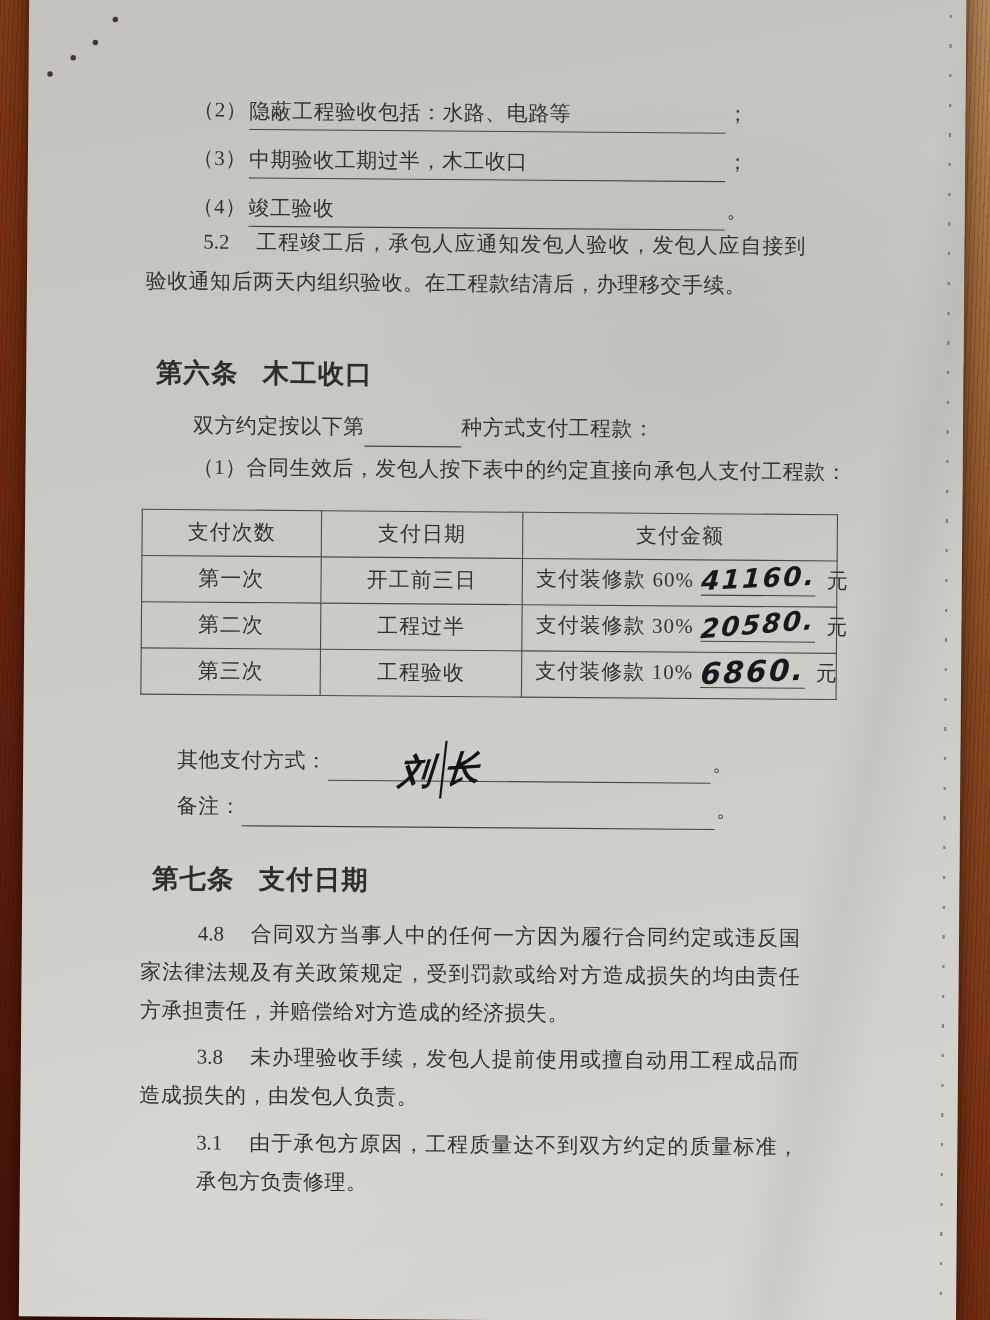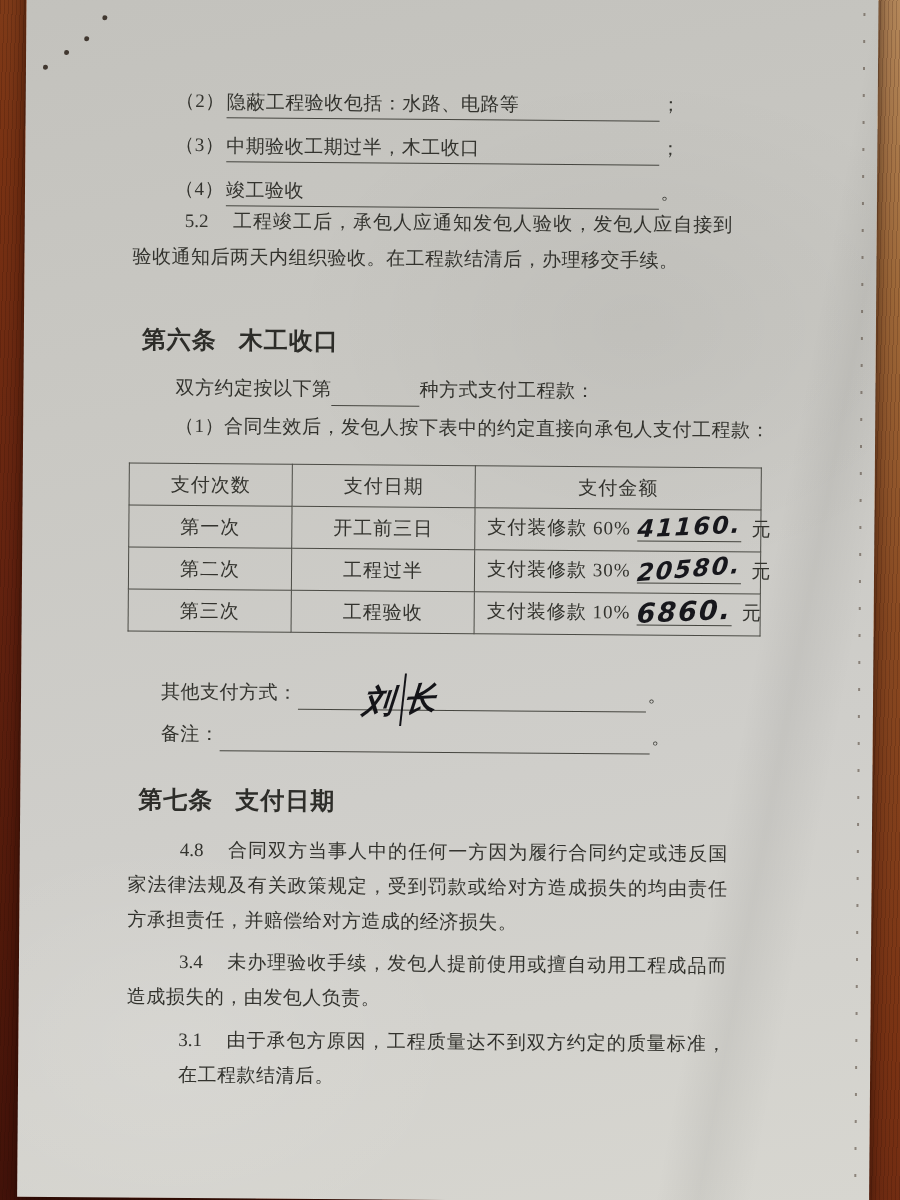--- a/index.html
+++ b/index.html
@@ -198,19 +198,19 @@
 
   <div class="blk h-art" style="left:118px;top:834px;">
     <span>第七条</span><span class="gap"></span><span>支付日期</span>
   </div>
 
   <div class="blk para" style="left:108px;top:884px;width:600px;">
     <span class="cnum">4.8</span><span>合同双方当事人中的任何一方因为履行合同约定或违反国家法律法规及有关政策规定，受到罚款或给对方造成损失的均由责任方承担责任，并赔偿给对方造成的经济损失。</span>
   </div>
 
   <div class="blk para" style="left:108px;top:996px;width:600px;">
-    <span class="cnum">3.4</span><span>未办理验收手续，发包人提前使用或擅自动用工程成品而造成损失的，由发包人负责。</span>
+    <span class="cnum">3.8</span><span>未办理验收手续，发包人提前使用或擅自动用工程成品而造成损失的，由发包人负责。</span>
   </div>
 
   <div class="blk para noindent" style="left:160px;top:1074px;width:548px;">
-    <span class="cnum">3.1</span><span>由于承包方原因，工程质量达不到双方约定的质量标准，在工程款结清后。</span>
+    <span class="cnum">3.1</span><span>由于承包方原因，工程质量达不到双方约定的质量标准，承包方负责修理。</span>
   </div>
 </div>
 
 </body></html>

